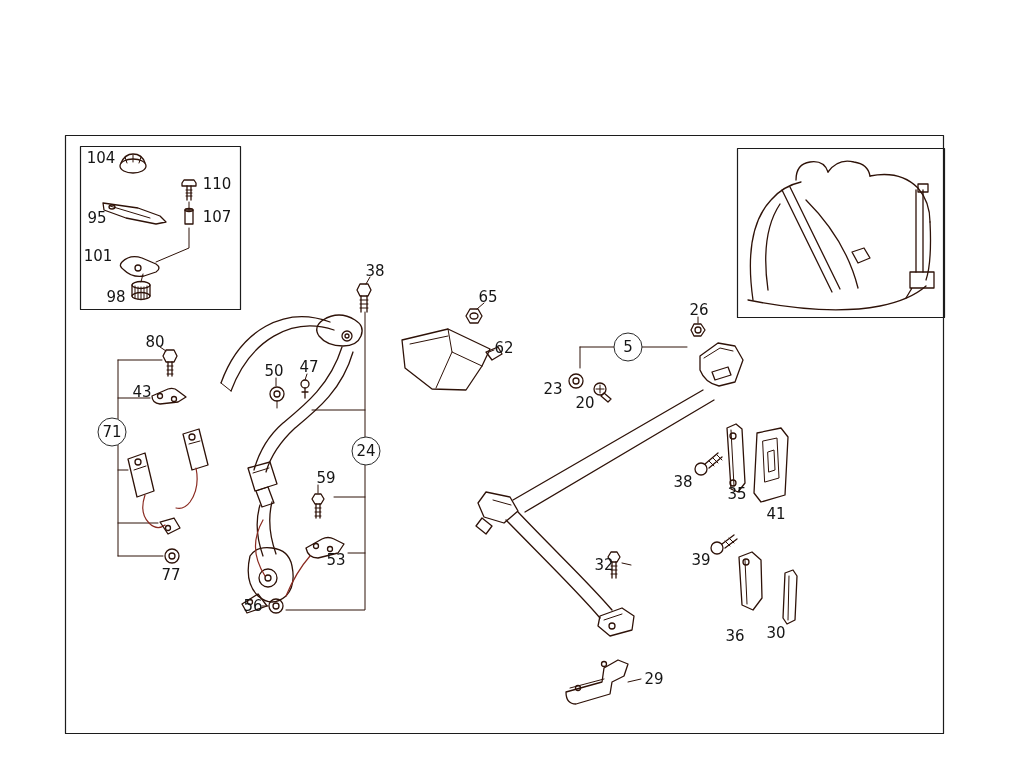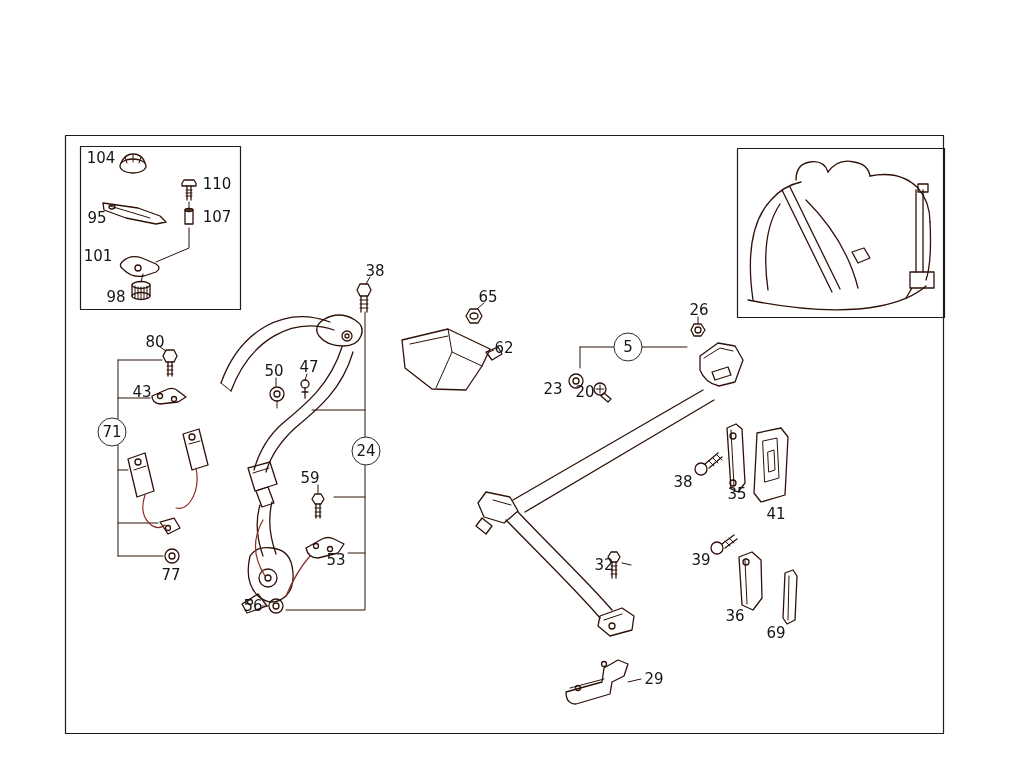--- a/index.html
+++ b/index.html
@@ -267,33 +267,33 @@
   <div class="callout" style="left:97px;top:218px">95</div>
   <div class="callout" style="left:217px;top:217px">107</div>
   <div class="callout" style="left:98px;top:256px">101</div>
   <div class="callout" style="left:116px;top:297px">98</div>
   <div class="callout" style="left:375px;top:271px">38</div>
   <div class="callout" style="left:488px;top:297px">65</div>
   <div class="callout" style="left:504px;top:348px">62</div>
   <div class="callout" style="left:699px;top:310px">26</div>
   <div class="callout circled" style="left:628px;top:347px">5</div>
   <div class="callout" style="left:553px;top:389px">23</div>
-  <div class="callout" style="left:585px;top:392px">20</div>
+  <div class="callout" style="left:585px;top:403px">20</div>
   <div class="callout" style="left:155px;top:342px">80</div>
   <div class="callout" style="left:142px;top:392px">43</div>
   <div class="callout circled" style="left:112px;top:432px">71</div>
   <div class="callout" style="left:274px;top:371px">50</div>
   <div class="callout" style="left:309px;top:367px">47</div>
   <div class="callout circled" style="left:366px;top:451px">24</div>
-  <div class="callout" style="left:310px;top:478px">59</div>
+  <div class="callout" style="left:326px;top:478px">59</div>
   <div class="callout" style="left:336px;top:560px">53</div>
   <div class="callout" style="left:171px;top:575px">77</div>
   <div class="callout" style="left:253px;top:606px">56</div>
   <div class="callout" style="left:683px;top:482px">38</div>
   <div class="callout" style="left:737px;top:494px">35</div>
   <div class="callout" style="left:776px;top:514px">41</div>
   <div class="callout" style="left:701px;top:560px">39</div>
-  <div class="callout" style="left:735px;top:616px">36</div>
-  <div class="callout" style="left:776px;top:633px">69</div>
+  <div class="callout" style="left:735px;top:636px">36</div>
+  <div class="callout" style="left:776px;top:633px">30</div>
   <div class="callout" style="left:604px;top:565px">32</div>
   <div class="callout" style="left:654px;top:679px">29</div>
 
 </div>
 
 </body></html>

